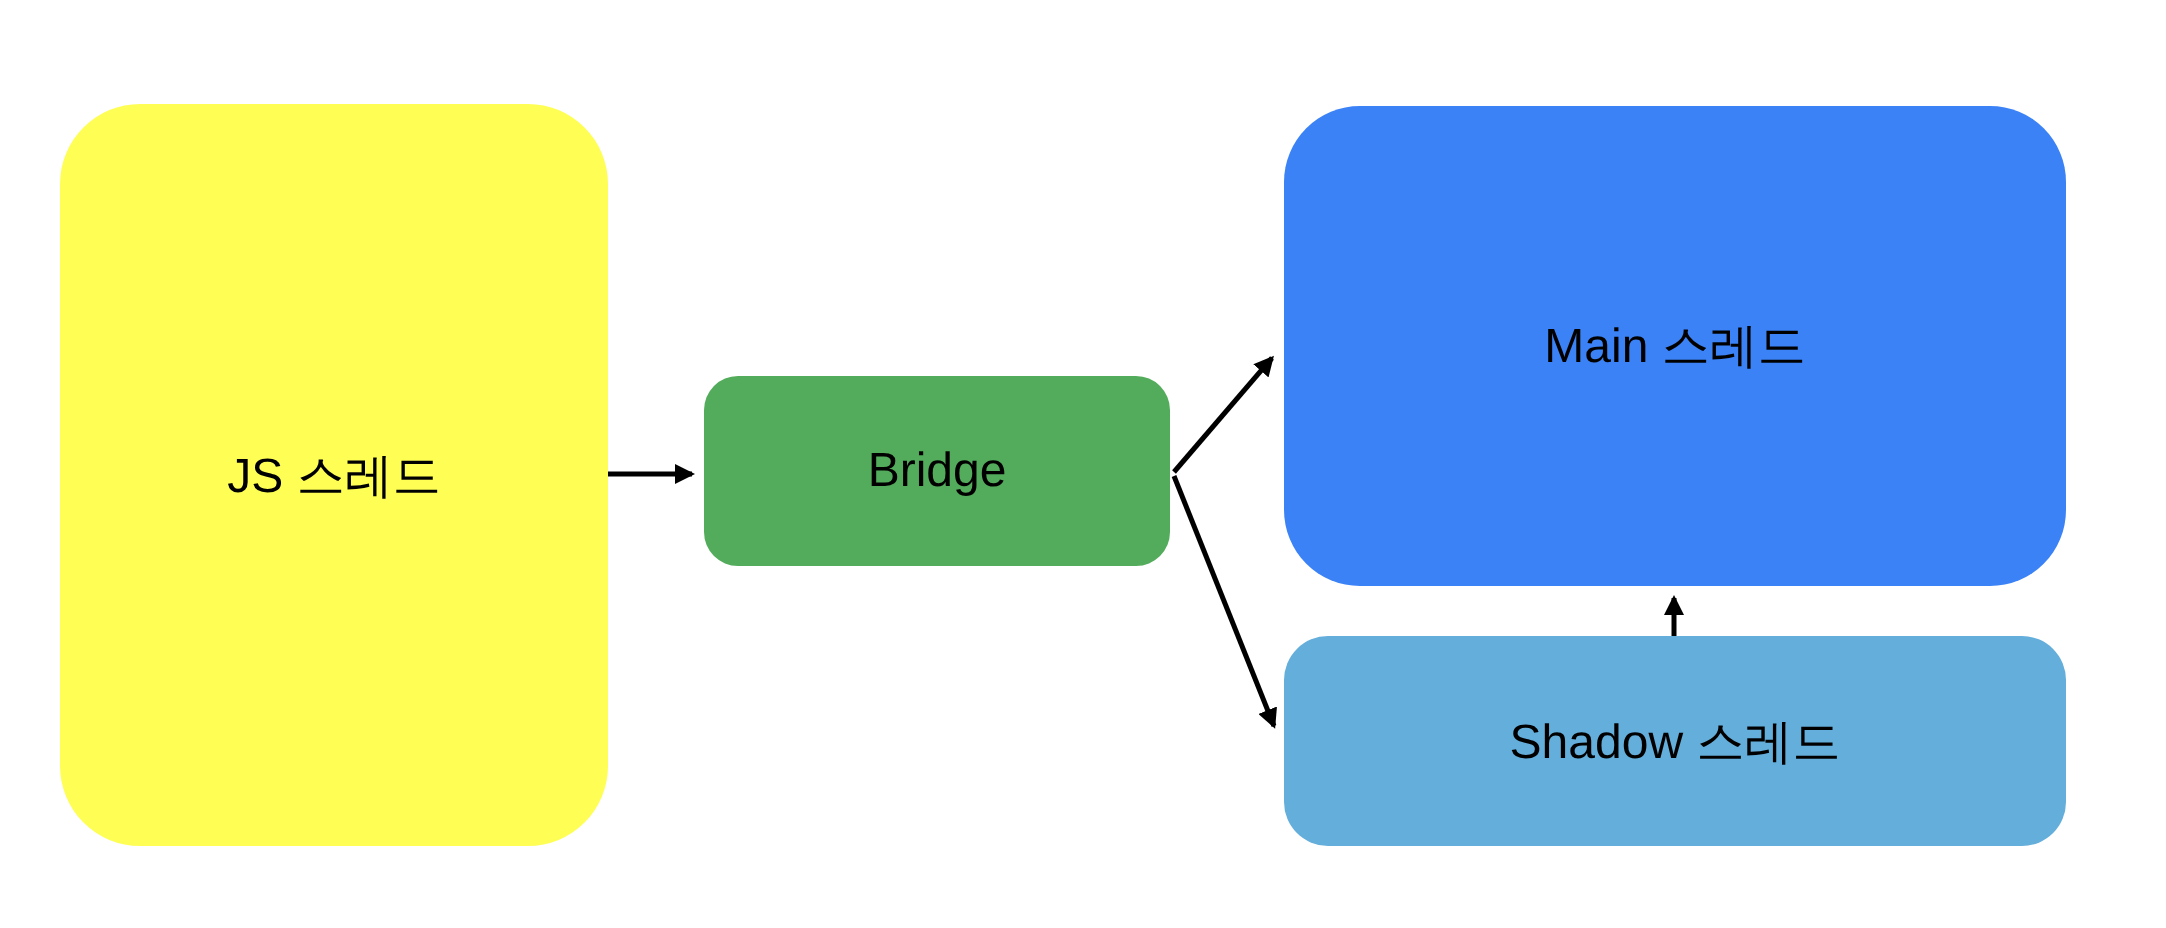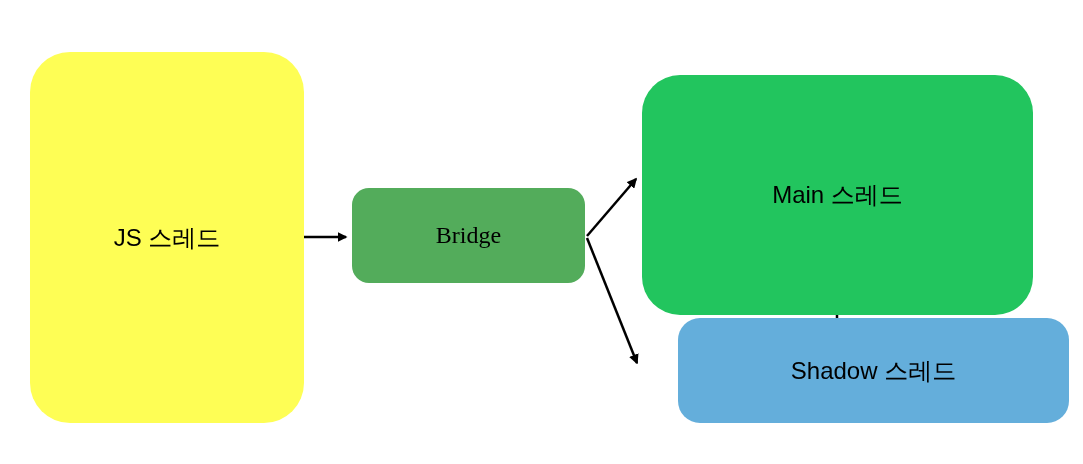--- a/index.html
+++ b/index.html
@@ -79,25 +79,25 @@
     <line x1="277" y1="237" x2="346" y2="237" stroke="#000000" stroke-width="2.5" marker-end="url(#arrowhead)"></line>
     <line x1="587" y1="236" x2="636" y2="179" stroke="#000000" stroke-width="2.5" marker-end="url(#arrowhead)"></line>
     <line x1="587" y1="238" x2="637" y2="363" stroke="#000000" stroke-width="2.5" marker-end="url(#arrowhead)"></line>
     <line x1="837" y1="318" x2="837" y2="299" stroke="#000000" stroke-width="2.5" marker-end="url(#arrowhead)"></line>
   </svg>
 
   <div class="node node-js" style="background: rgb(254, 254, 85);">
     <span class="node-label">JS 스레드</span>
   </div>
 
-  <div class="node node-bridge" style="background: rgb(83, 172, 91); font-family: Liberation Serif, serif;">
+  <div class="node node-bridge" style="background: rgb(83, 172, 91);">
     <span class="node-label">Bridge</span>
   </div>
 
-  <div class="node node-main" style="background: #22c55e; margin-top: 22px;">
+  <div class="node node-main" style="background: #3b82f6;">
     <span class="node-label">Main 스레드</span>
   </div>
 
-  <div class="node node-shadow" style="background: rgb(100, 174, 219); margin-left: 36px;">
+  <div class="node node-shadow" style="background: rgb(100, 174, 219);">
     <span class="node-label">Shadow 스레드</span>
   </div>
 
 </div>
 
 </body></html>

